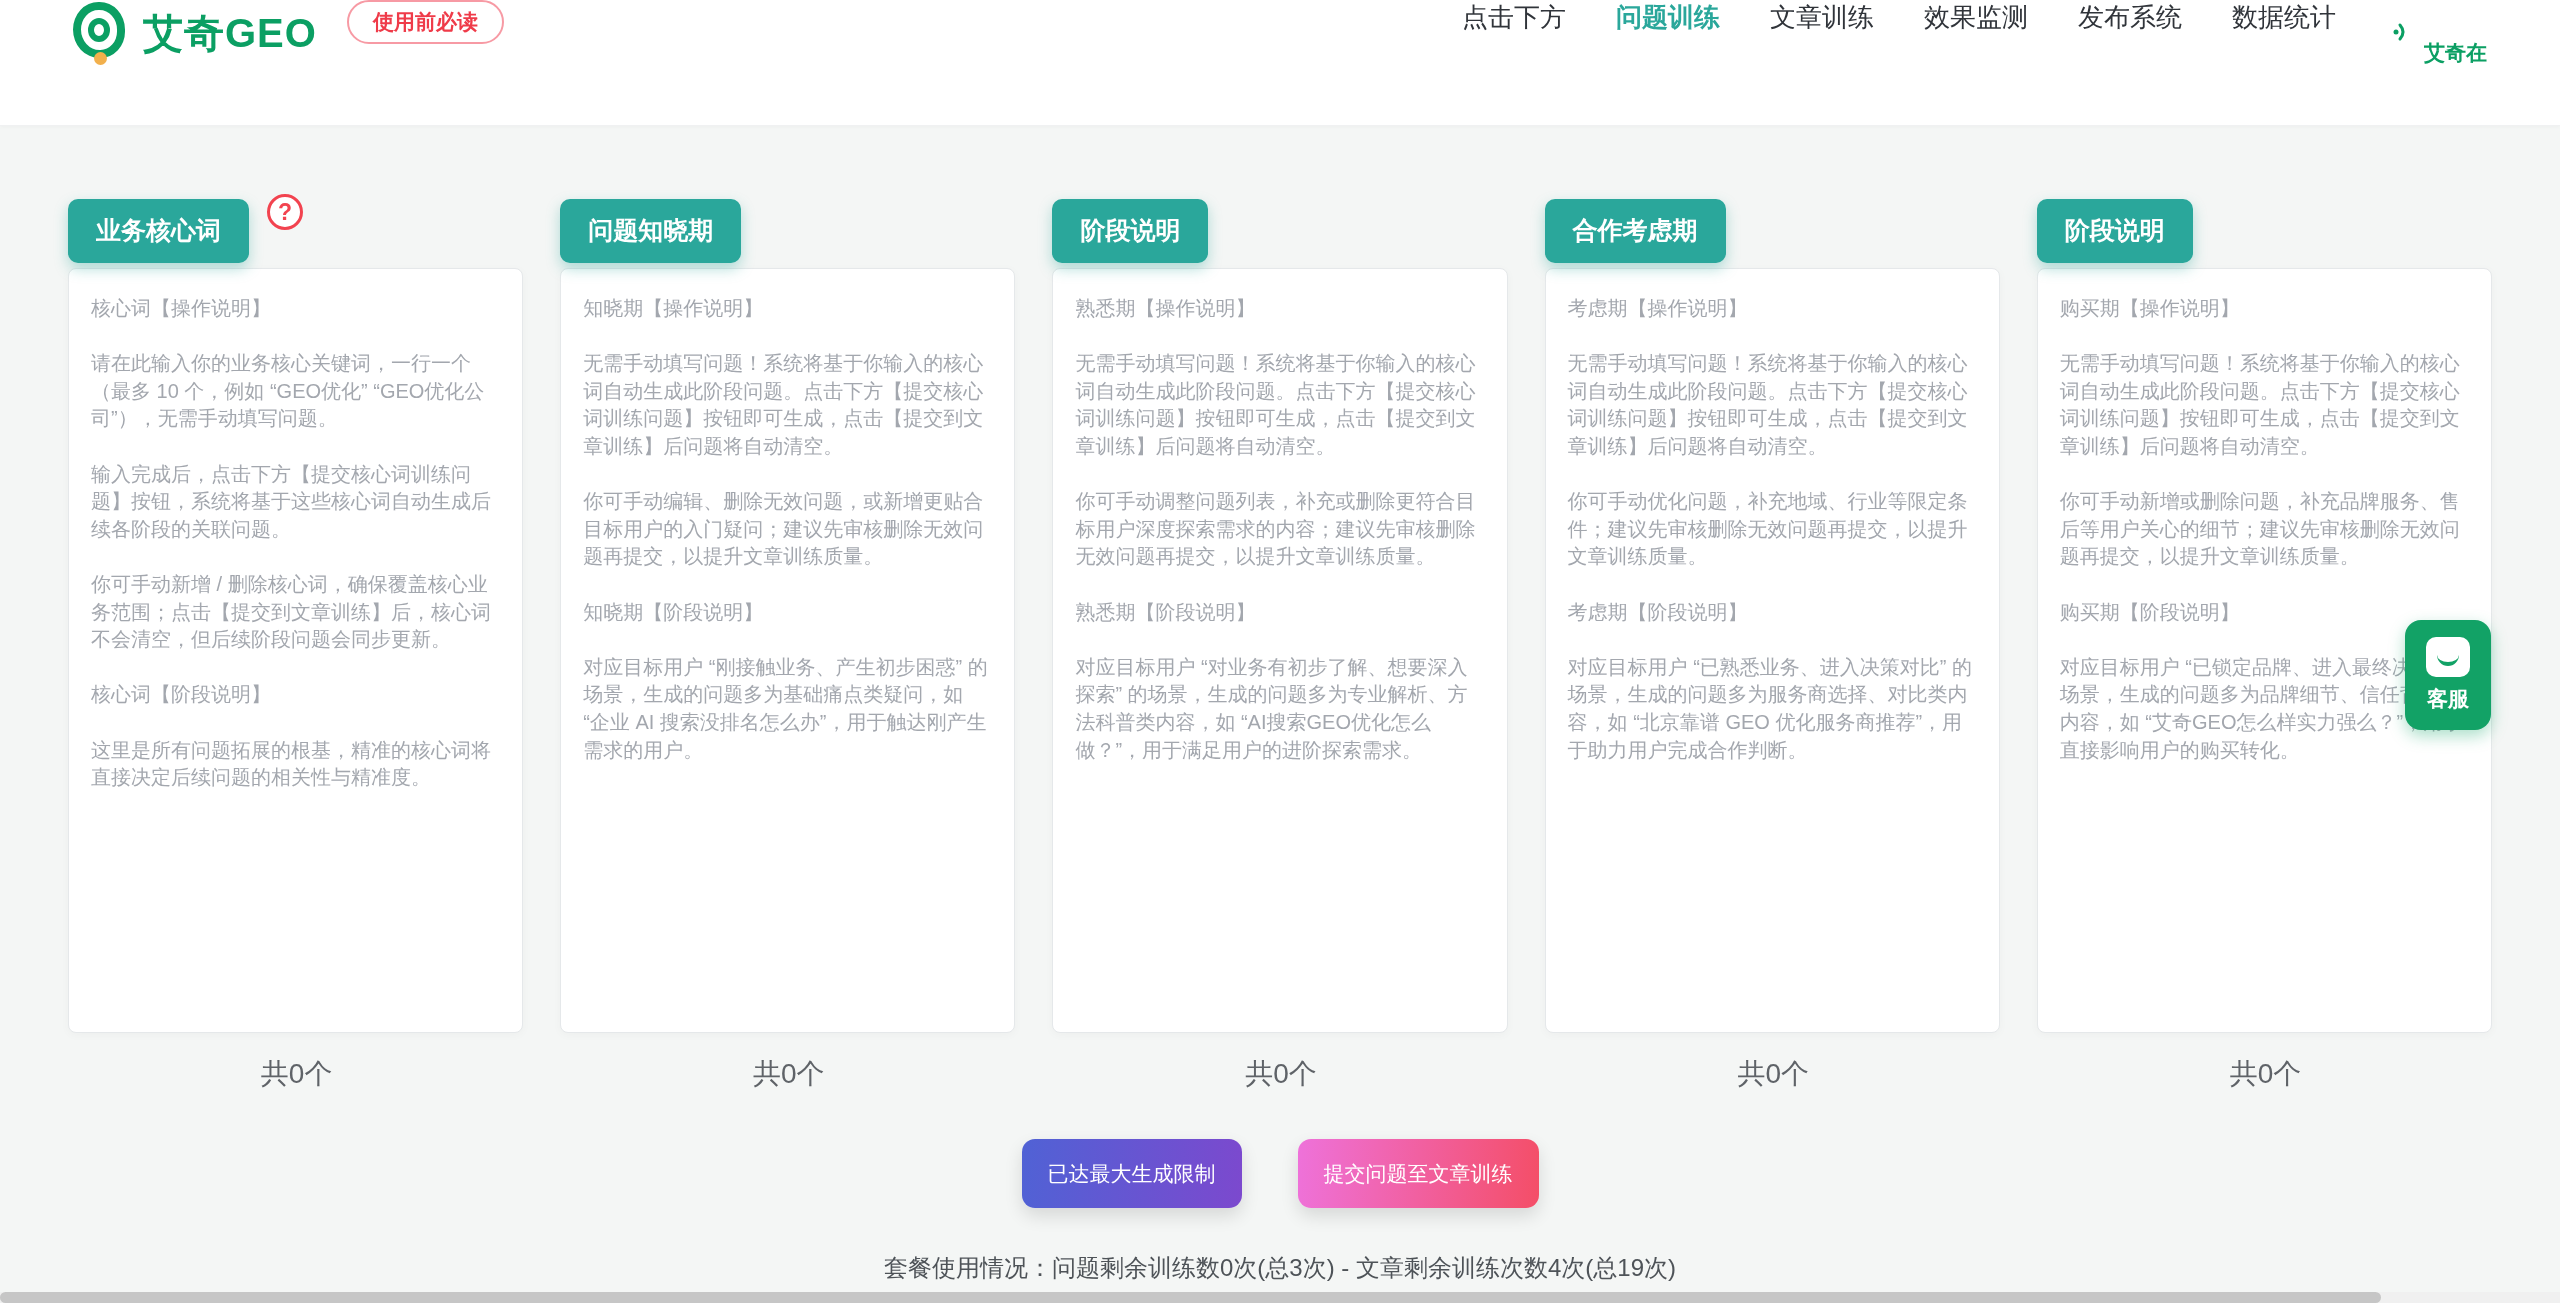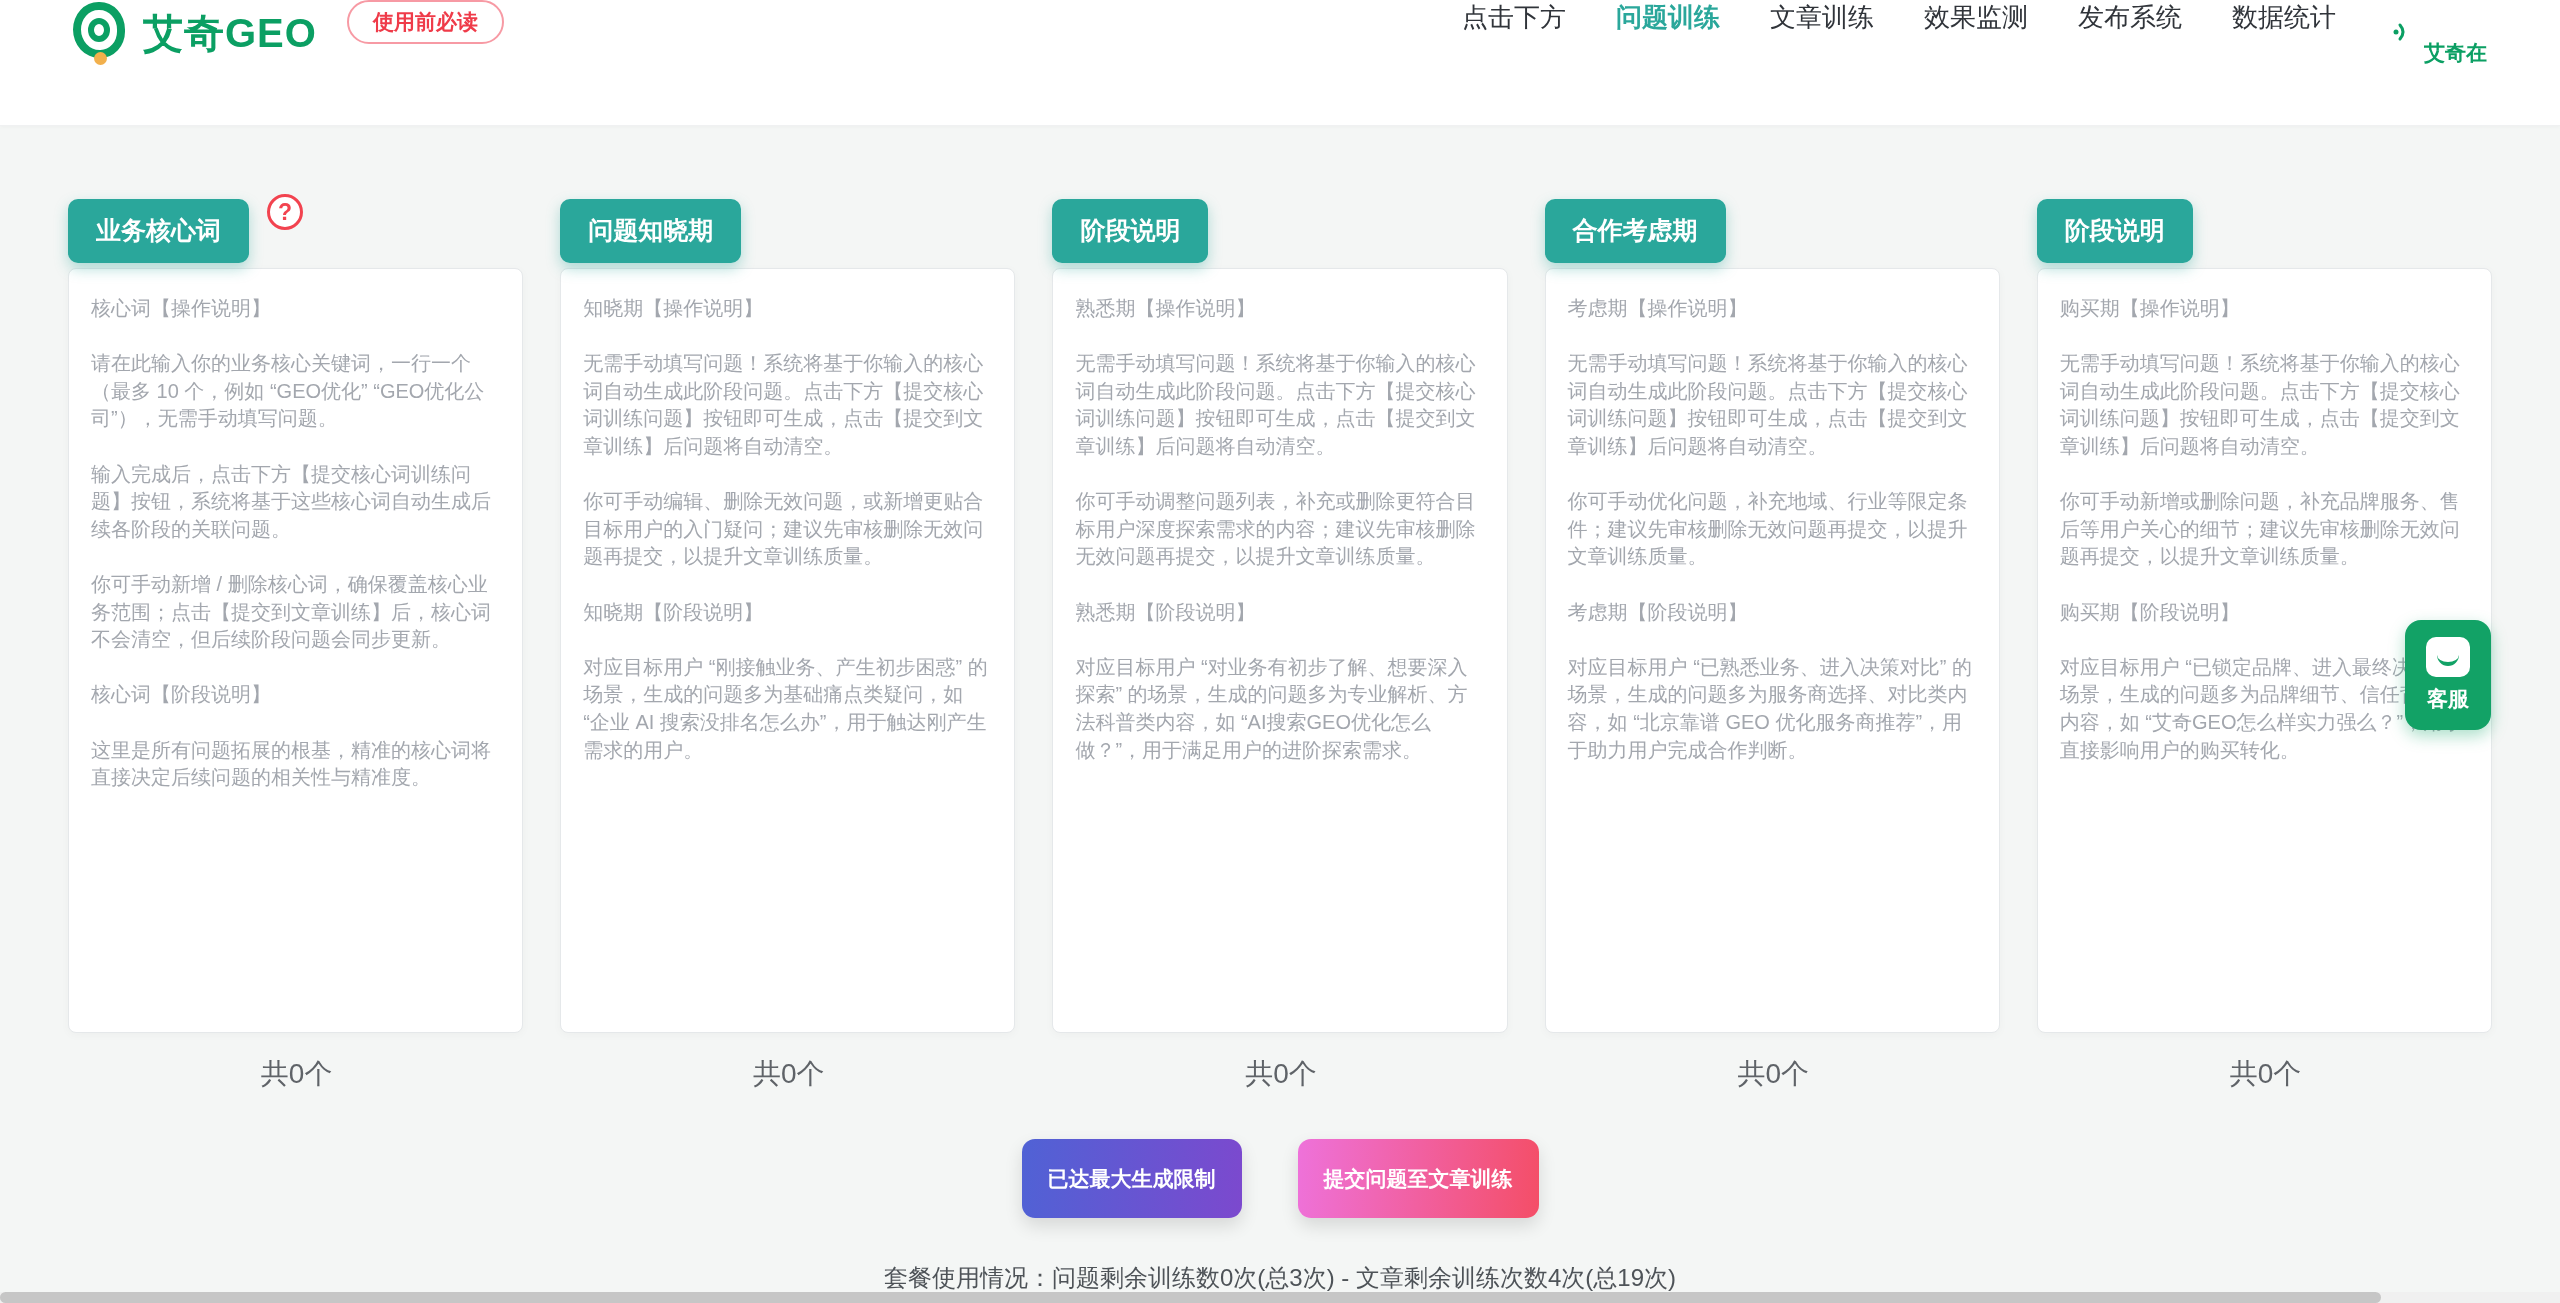--- a/index.html
+++ b/index.html
@@ -64,22 +64,22 @@
     width:100%; height:100%; border:none; outline:none; resize:none;
     background:transparent; padding:22px 18px;
     font-family:inherit; font-size:20px; line-height:1.38; color:#606266;
   }
   .card textarea::placeholder { color:#a3a7ae; opacity:1; }
   .card textarea::-webkit-scrollbar { width:0; height:0; }
   .count { margin-top:22px; font-size:28px; color:#5f6368; padding-left:2px;text-align:center; }
   
   .actions { margin-top:46px; display:flex; justify-content:center; gap:56px; }
   .actions button {
-    height:79px; border:none; border-radius:13px; padding:0 26px;
-    color:#fff; font-size:21px; font-weight:700; font-family:inherit; cursor:pointer;
+    height:69px; border:none; border-radius:13px; padding:0 26px;
+    color:#fff; font-size:21px; font-weight:400; font-family:inherit; cursor:pointer;
     box-shadow:0 8px 18px rgba(0,0,0,0.12); white-space:nowrap;
   }
   .btn-limit  { background:linear-gradient(95deg,#5062d5 0%,#7c49ce 100%); }
   .btn-submit { background:linear-gradient(95deg,#ee72da 0%,#f44e67 100%); }
   .usage { margin-top:44px; text-align:center; font-size:24px; color:#4e5358; }
   
   .service {
     position:absolute; right:69px; top:620px; width:86px; height:110px;
     background:#12a266; border-radius:16px; display:flex; flex-direction:column;
     align-items:center; justify-content:center; gap:8px; cursor:pointer;

